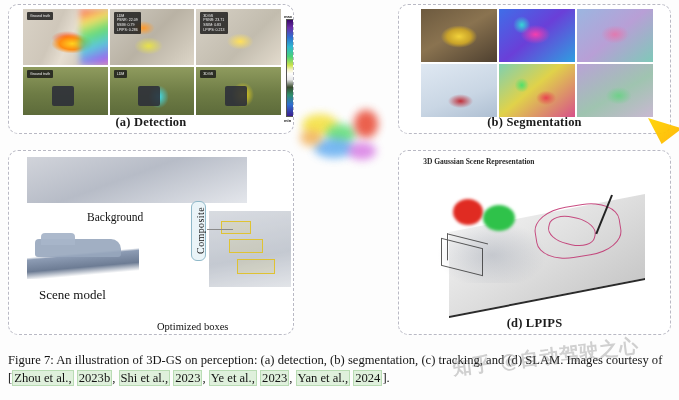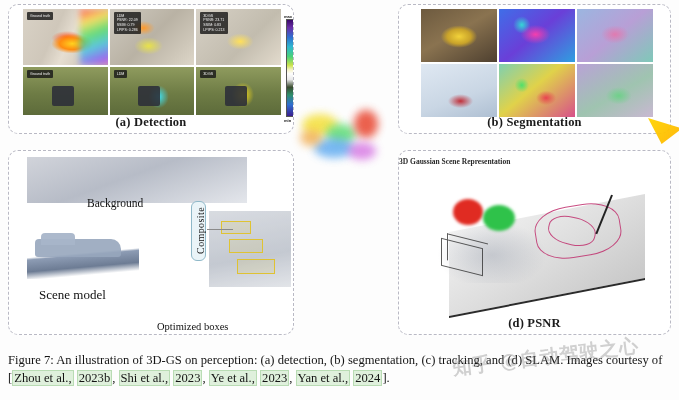--- a/index.html
+++ b/index.html
@@ -181,21 +181,21 @@
   .trk-bg-img {
     position:absolute; left:18px; top:6px; width:220px; height:46px;
     background: linear-gradient(160deg,#c9ccd4 0%,#aab0bd 45%,#dfe2e8 100%);
     opacity:.85;
   }
   .trk-label {
     position:absolute;
     font-family:"Liberation Serif", serif;
     color:#111; font-size:11px;
   }
-  .lbl-background { left: 78px; top: 46px; font-size:11.5px; }
+  .lbl-background { left: 78px; top: 60px; font-size:11.5px; }
   .lbl-objmodel   { left: 30px; top: 136px; font-size:13px; }
   .lbl-optimized  { left: 148px; top: 122px; font-size:10.5px; text-align:center; line-height:1.1;margin-top:48px; }
   .lbl-composite  {
     left: 186px; top: 56px; font-size:10px;
     writing-mode: vertical-rl; transform: rotate(180deg);
     letter-spacing: .4px;
   }
   .composite-box {
     position:absolute; left:182px; top:50px; width:15px; height:60px;
     border:1px solid #8fb8c8; border-radius:6px; background:#eaf4f8;
@@ -220,21 +220,21 @@
   .trk-box {
     position:absolute; border:1px solid #d8b400; background: rgba(216,180,0,.12);
   }
   .arrow-line {
     position:absolute; height:1px; background:#8a8a8a;
   }
 
   
   .slam-hdr {
     position:absolute; top:6px; width:50%;
-    text-align:left;
+    text-align:right;
     font-family:"Liberation Serif", serif;
     font-weight:bold; font-size:7.5px; color:#2a2a2a;
     line-height:1.25;
   }
   .slam-hdr-l { left:0; }
   .slam-hdr-r { right:0; }
   .slam-scene {
     position:absolute; left:16px; top:40px; width:240px; height:112px;
   }
   .slam-plane {
@@ -436,21 +436,21 @@
       <div class="slam-scene">
         <div class="slam-plane"></div>
         <div class="slam-cloud"></div>
         <div class="slam-blob sb-red"></div>
         <div class="slam-blob sb-green"></div>
         <div class="slam-wire"></div>
         <div class="slam-scribble"></div>
         <div class="slam-pen"></div>
       </div>
 
-      <div class="panel-caption">(d) PSNR</div>
+      <div class="panel-caption">(d) LPIPS</div>
     </div>
 
     <div class="wm-yellow"></div>
   </div>
 
 
   <div class="caption">
     <span>Figure 7: An illustration of 3D-GS on perception: (a) detection, (b) segmentation, (c) tracking, and (d) SLAM. Images courtesy of </span><span>[</span><span class="cite">Zhou et al.,</span> <span class="cite">2023b</span>, <span class="cite">Shi et al.,</span> <span class="cite">2023</span>, <span class="cite">Ye et al.,</span> <span class="cite">2023</span>, <span class="cite">Yan et al.,</span> <span class="cite">2024</span><span>].</span>
   </div>
 

